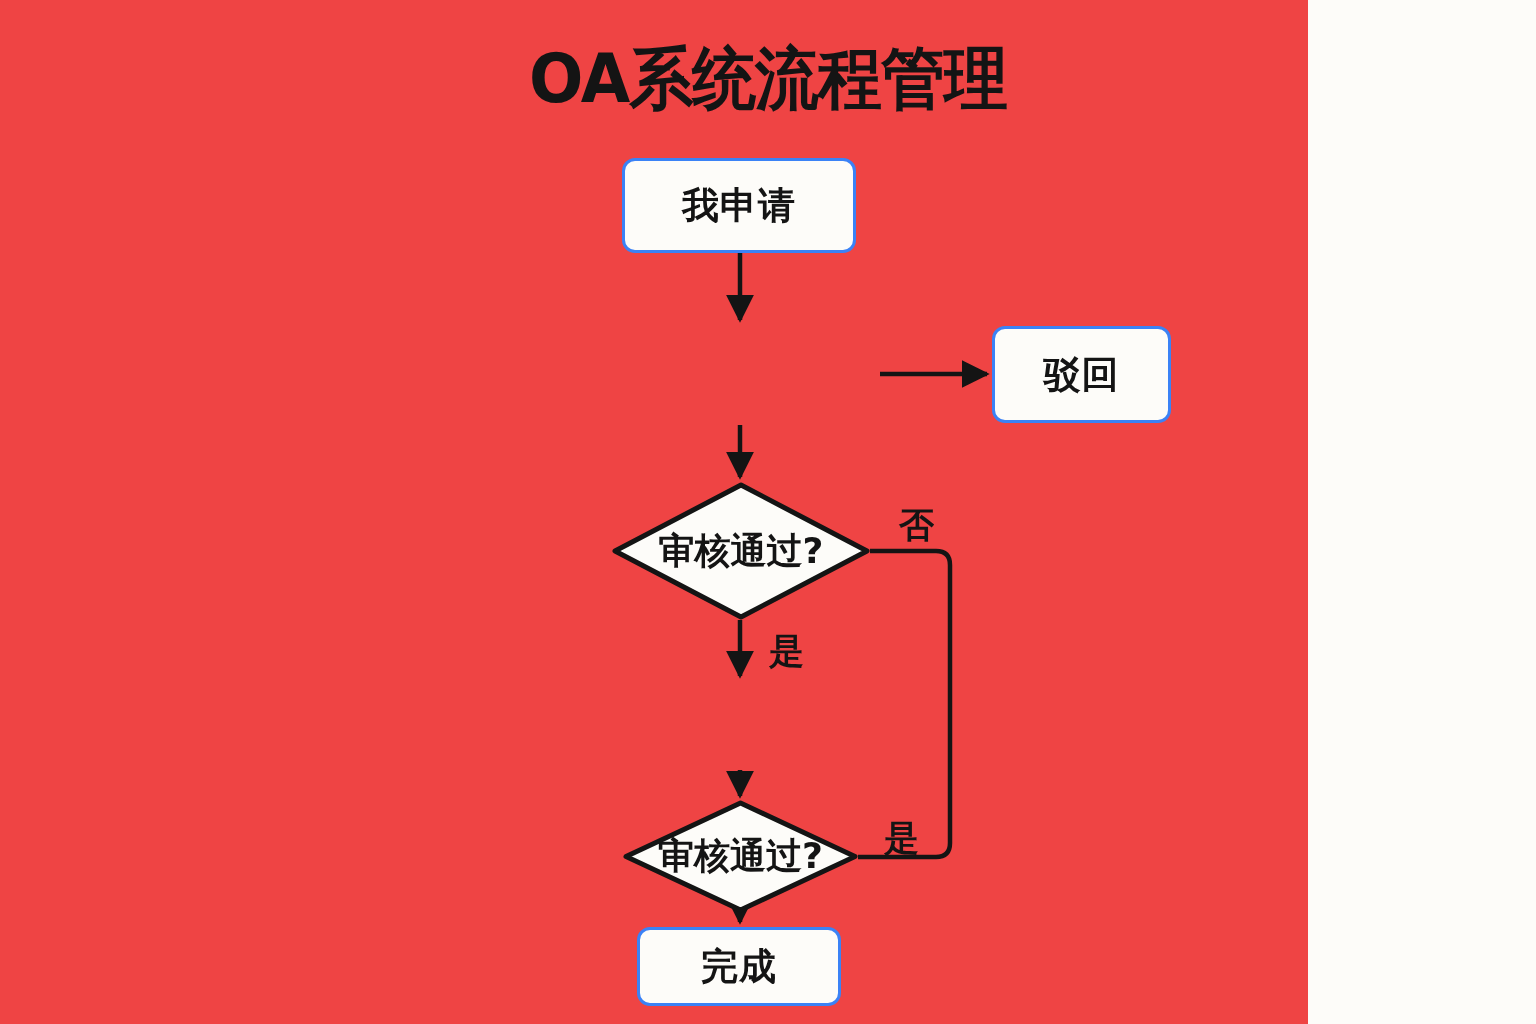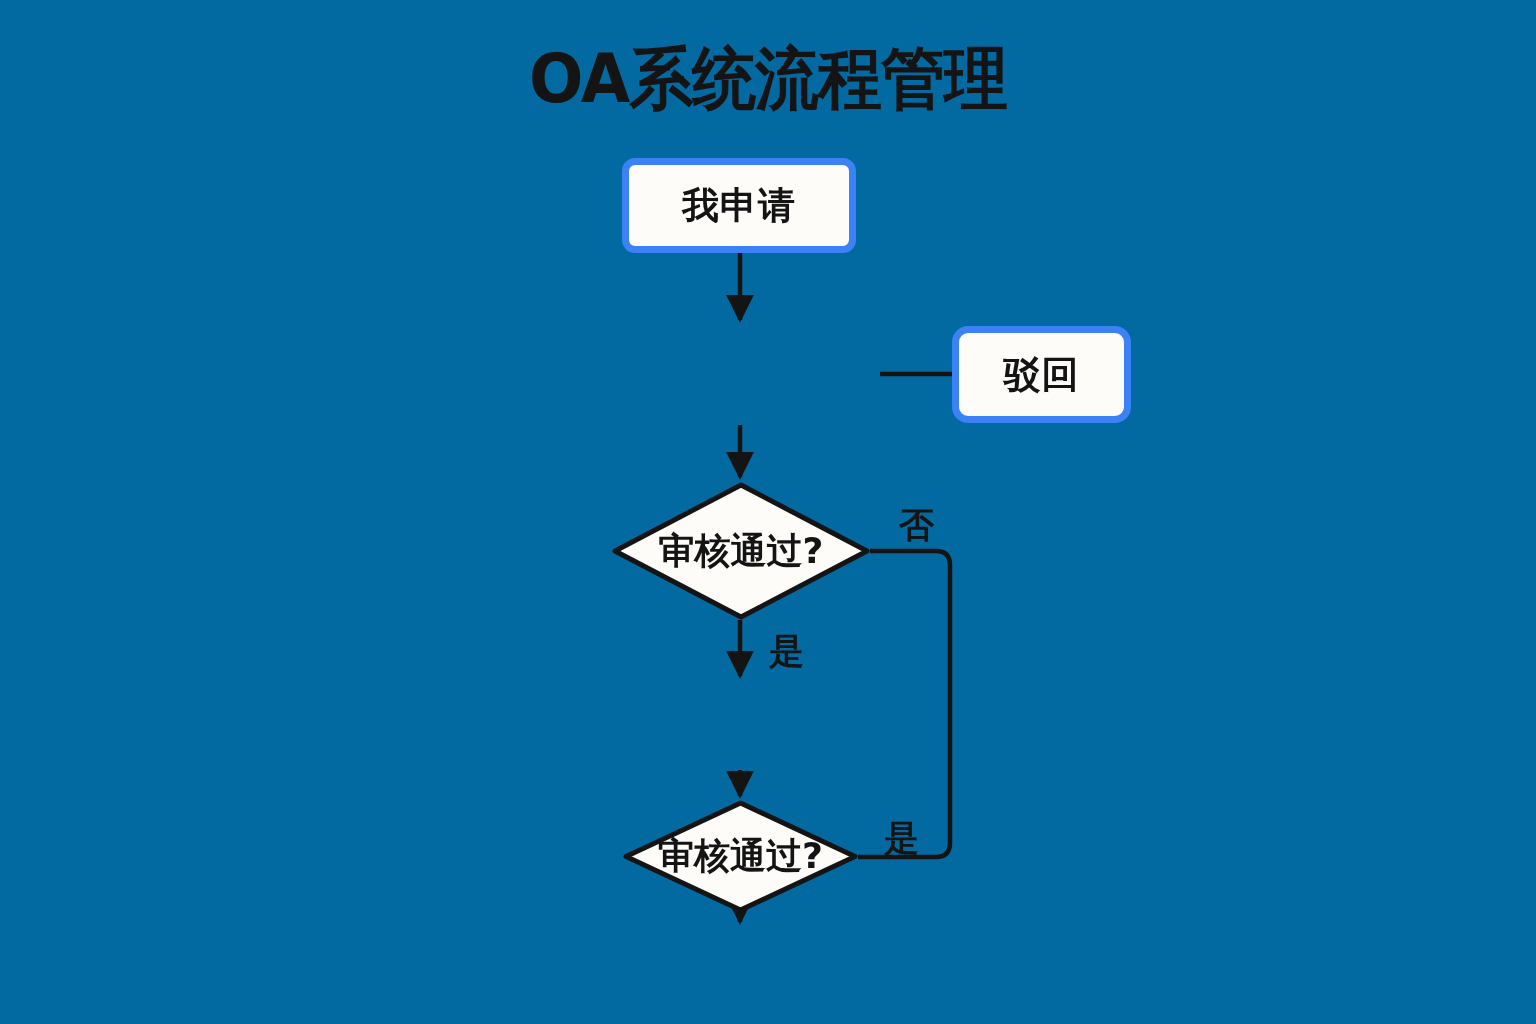--- a/index.html
+++ b/index.html
@@ -8,43 +8,43 @@
   }
   body {
     width: 1536px;
     height: 1024px;
     background: #fdfcf9;
     font-family: "Liberation Sans", "DejaVu Sans", sans-serif;
     overflow: hidden;
   }
   #canvas {
     position: relative;
-    width: 1536px;
+    width: 1308px;
     height: 1024px;
-    background: #0369a1;
+    background: #ef4444;
   }
   #title {
     position: absolute;
     left: 0;
     top: 34px;
     width: 1536px;
     text-align: center;
     font-size: 68px;
     font-weight: 900;
     letter-spacing: -1px;
     color: #141414;
     font-family: "DejaVu Sans", "Liberation Sans", sans-serif;
     transform: scaleX(0.94);
     transform-origin: center top;
     white-space: nowrap;
   }
   .node {
     position: absolute;
     box-sizing: border-box;
-    border: 7px solid #3b82f6;
+    border: 3px solid #3b82f6;
     border-radius: 13px;
     background: #fdfcf9;
     display: flex;
     align-items: center;
     justify-content: center;
     color: #141414;
     font-weight: 700;
     font-size: 37px;
     letter-spacing: 1px;
     z-index: 3;
@@ -127,39 +127,42 @@
     <line x1="740" y1="770" x2="740" y2="796" stroke="#141414" stroke-width="4.5" marker-end="url(#arrowhead)"></line>
 
     <line x1="740" y1="912" x2="740" y2="922" stroke="#141414" stroke-width="4.5" marker-end="url(#arrowhead)"></line>
   </svg>
 
   <div class="node" style="left:622px; top:158px; width:234px; height:95px;">
     <span class="node-label">我申请</span>
   </div>
 
 
-  <div class="node" style="left:952px; top:326px; width:179px; height:97px;border-radius:16px;">
+  <div class="node" style="left:992px; top:326px; width:179px; height:97px;">
     <span class="node-label">驳回</span>
   </div>
 
   <div class="diamond-wrap" style="left:612px; top:482px; width:258px; height:138px;">
     <svg width="258" height="138" viewBox="0 0 258 138">
       <polygon points="129,3 255,69 129,135 3,69" fill="#fdfcf9" stroke="#141414" stroke-width="5" stroke-linejoin="round"></polygon>
     </svg>
     <div class="diamond-label">审核通过?</div>
   </div>
 
 
   <div class="diamond-wrap" style="left:623px; top:800px; width:235px; height:113px;">
     <svg width="235" height="113" viewBox="0 0 235 113">
       <polygon points="117.5,3 232,56.5 117.5,110 3,56.5" fill="#fdfcf9" stroke="#141414" stroke-width="5" stroke-linejoin="round"></polygon>
     </svg>
     <div class="diamond-label">审核通过?</div>
   </div>
 
+  <div class="node" style="left:637px; top:927px; width:204px; height:79px;">
+    <span class="node-label">完成</span>
+  </div>
 
   <div class="edge-label" style="left:899px; top:508px;">否</div>
 
   <div class="edge-label" style="left:769px; top:634px;">是</div>
 
   <div class="edge-label" style="left:884px; top:821px;">是</div>
 
 </div>
 
 </body></html>

